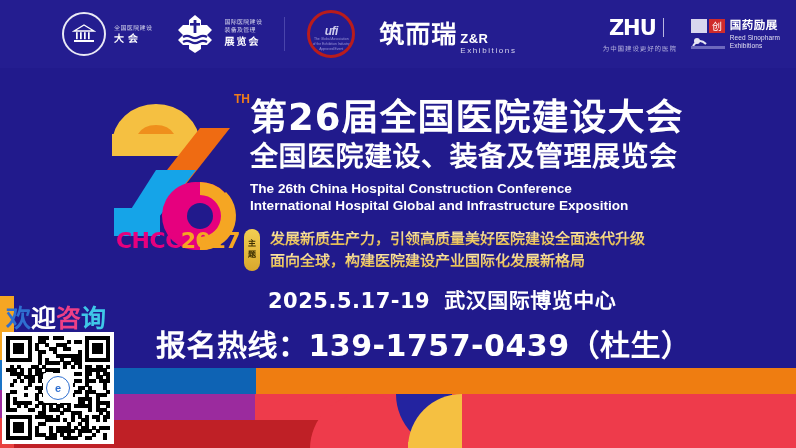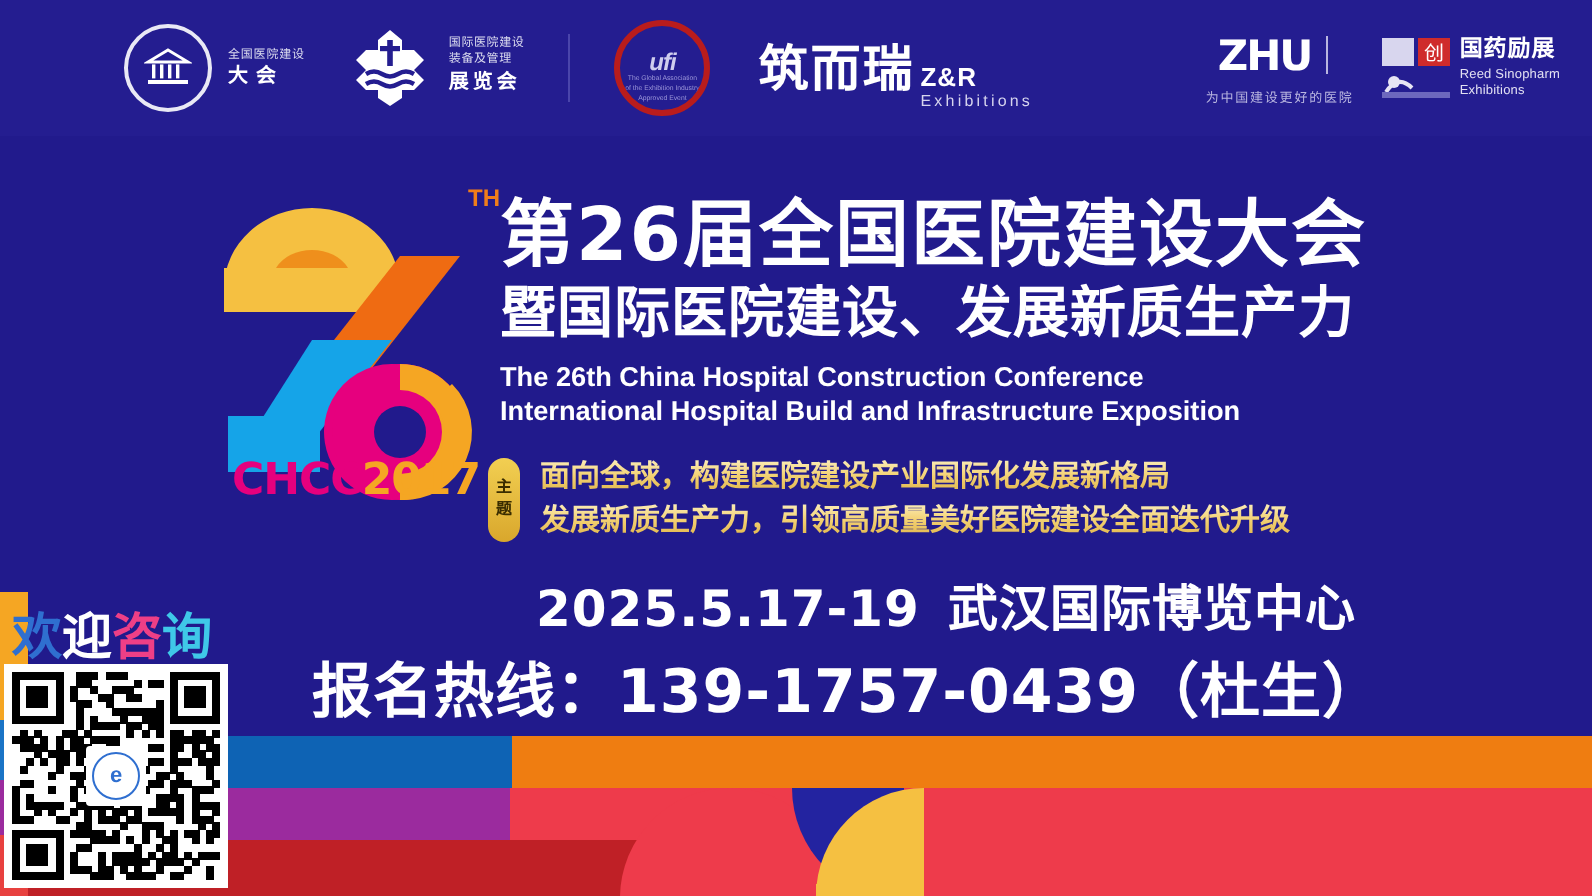--- a/index.html
+++ b/index.html
@@ -89,21 +89,21 @@
   .theme-badge{width:16px;height:42px;border-radius:8px;background:linear-gradient(180deg,#f2cf52,#d9a72c);
      display:flex;flex-direction:column;align-items:center;justify-content:center;
      font-size:8px;color:#3a2d00;font-weight:bold;line-height:1.35;flex:none;margin-top:1px;}
   .theme-lines{margin-left:10px;}
   .theme-lines div{font-size:15px;font-weight:bold;line-height:1.45;white-space:nowrap;
      color:#f2d98a;
      background:linear-gradient(180deg,#fdf3c9 0%,#f3d173 45%,#d9ab3c 100%);
      -webkit-background-clip:text;background-clip:text;-webkit-text-fill-color:transparent;}
 
   
-  .datev{position:absolute;left:268px;top:284px;font-size:25px;font-weight:bold;color:#ffffff;
+  .datev{position:absolute;left:268px;top:284px;font-size:21px;font-weight:bold;color:#ffffff;
      letter-spacing:.5px;white-space:nowrap;font-family:"DejaVu Sans",sans-serif;}
   .datev .gap{display:inline-block;width:14px;}
 
   
   .hotline{position:absolute;left:156px;top:321px;font-size:30px;font-weight:bold;color:#ffffff;
      letter-spacing:.5px;white-space:nowrap;font-family:"DejaVu Sans",sans-serif;}
 
   
   .qr-panel{position:absolute;left:0;top:296px;width:116px;height:152px;z-index:6;}
   .qr-accent{position:absolute;left:0;top:0;width:14px;height:152px;
@@ -252,35 +252,35 @@
     </svg>
     <span class="th">TH</span>
   </div>
 
   <div class="chcc">
     <span class="a">CHCC</span><span class="b">2017</span>
   </div>
 
   <div class="title-wrap">
     <div class="t-line1">第26届全国医院建设大会</div>
-    <div class="t-line2">暨国际医院建设、发展新质生产力</div>
+    <div class="t-line2">全国医院建设、装备及管理展览会</div>
     <div class="t-en">
       <div>The 26th China Hospital Construction Conference</div>
-      <div>International Hospital Build and Infrastructure Exposition</div>
+      <div>International Hospital Global and Infrastructure Exposition</div>
     </div>
   </div>
 
   <div class="theme">
     <div class="theme-badge">
       <span>主</span>
       <span>题</span>
     </div>
     <div class="theme-lines">
+      <div>发展新质生产力，引领高质量美好医院建设全面迭代升级</div>
       <div>面向全球，构建医院建设产业国际化发展新格局</div>
-      <div>发展新质生产力，引领高质量美好医院建设全面迭代升级</div>
     </div>
   </div>
 
   <div class="datev">
     <span>2025.5.17-19</span><span class="gap"></span><span>武汉国际博览中心</span>
   </div>
 
   <div class="hotline">报名热线：139-1757-0439（杜生）</div>
 
   <div class="bottom-bar">

